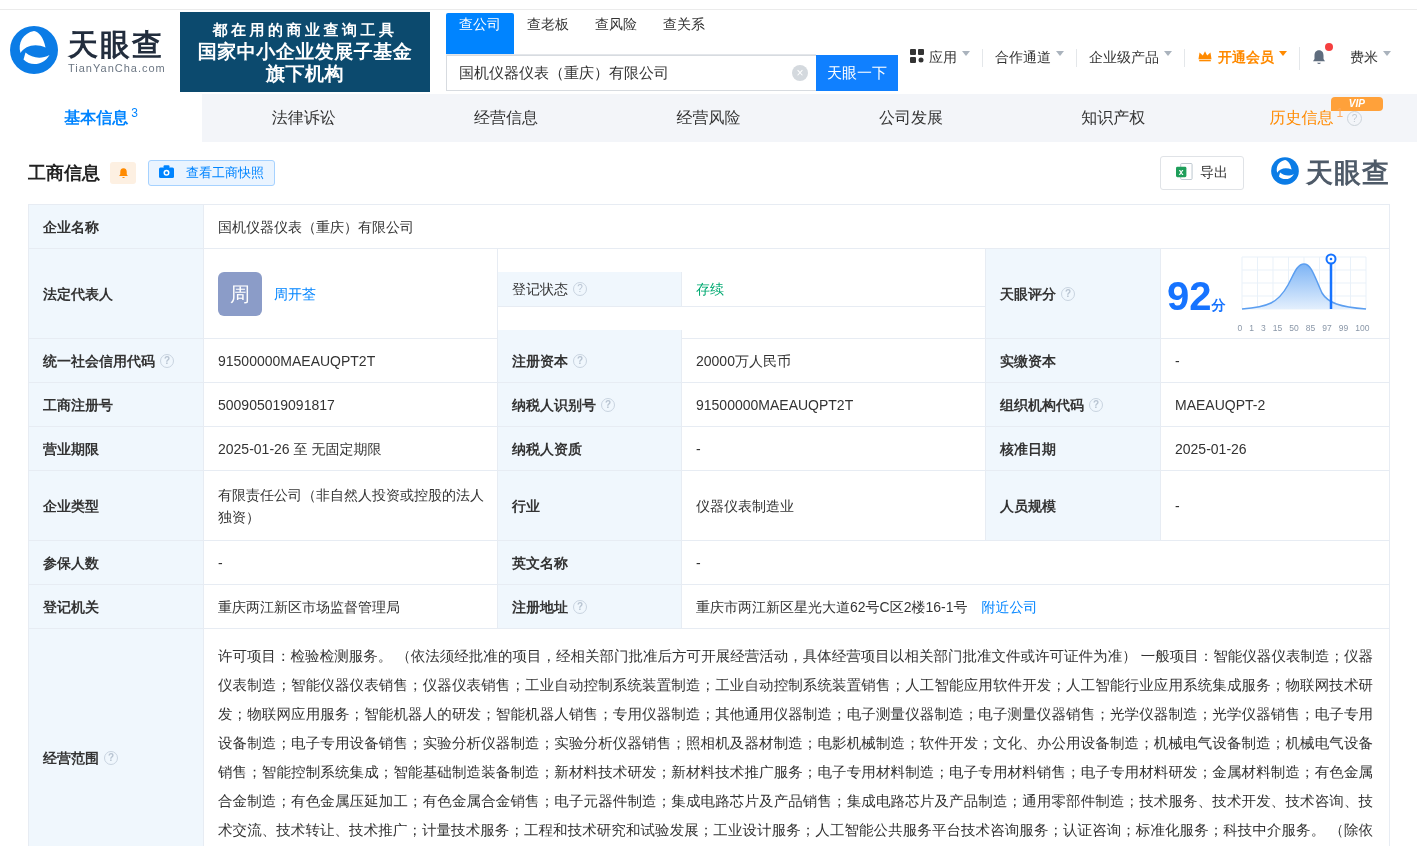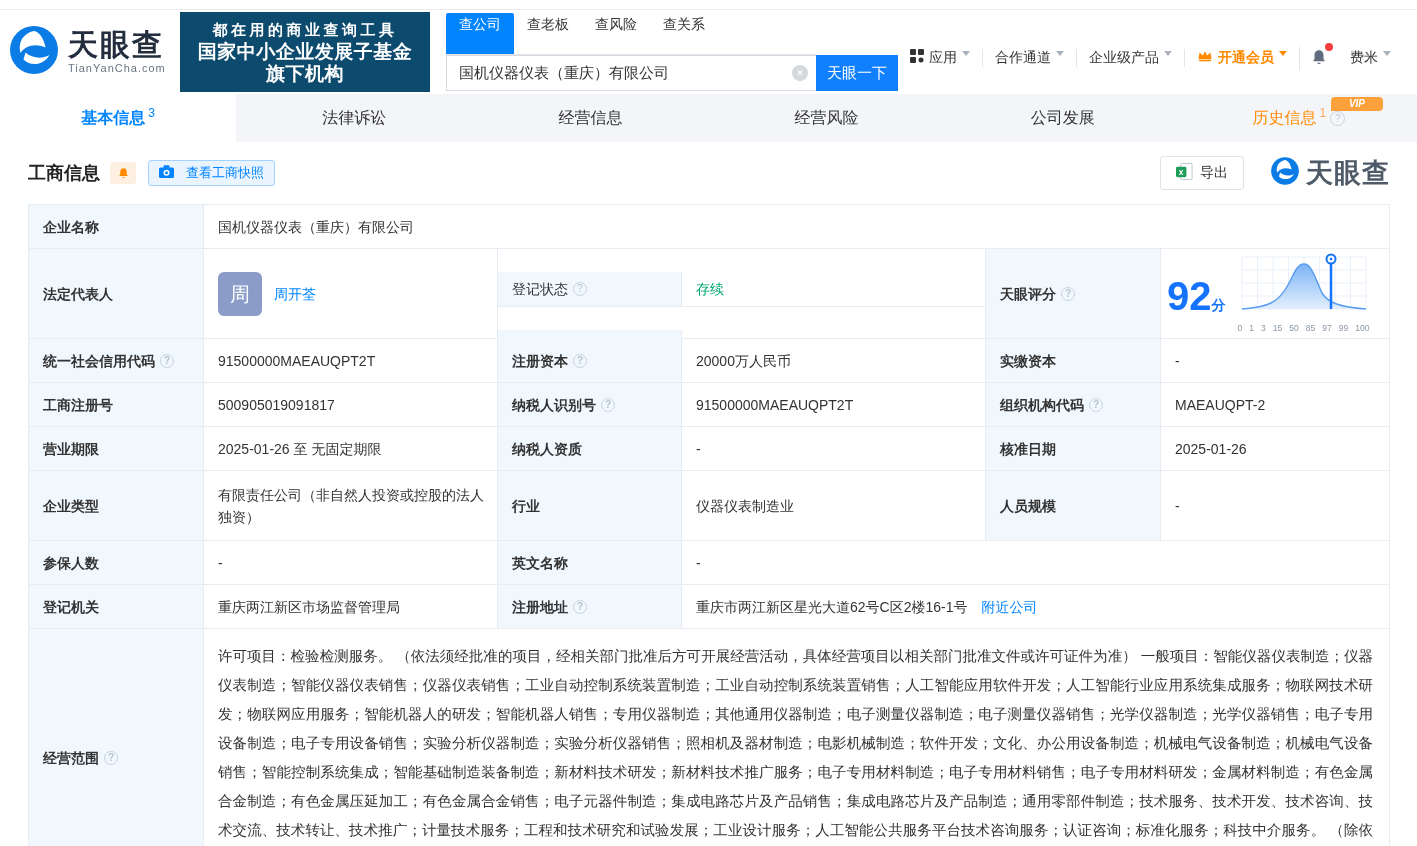--- a/index.html
+++ b/index.html
@@ -195,20 +195,23 @@
     <span>法律诉讼</span>
   </div>
   <div class="tab">
     <span>经营信息</span>
   </div>
   <div class="tab">
     <span>经营风险</span>
   </div>
   <div class="tab">
     <span>公司发展</span>
+  </div>
+  <div class="tab">
+    <span>知识产权</span>
   </div>
   <div class="tab history">
     <span class="vip-tag">VIP</span>
     <span>历史信息</span>
     <sup>1</sup>
     <span class="q-ring">?</span>
   </div>
 </div>
 
 <div class="section-head">

